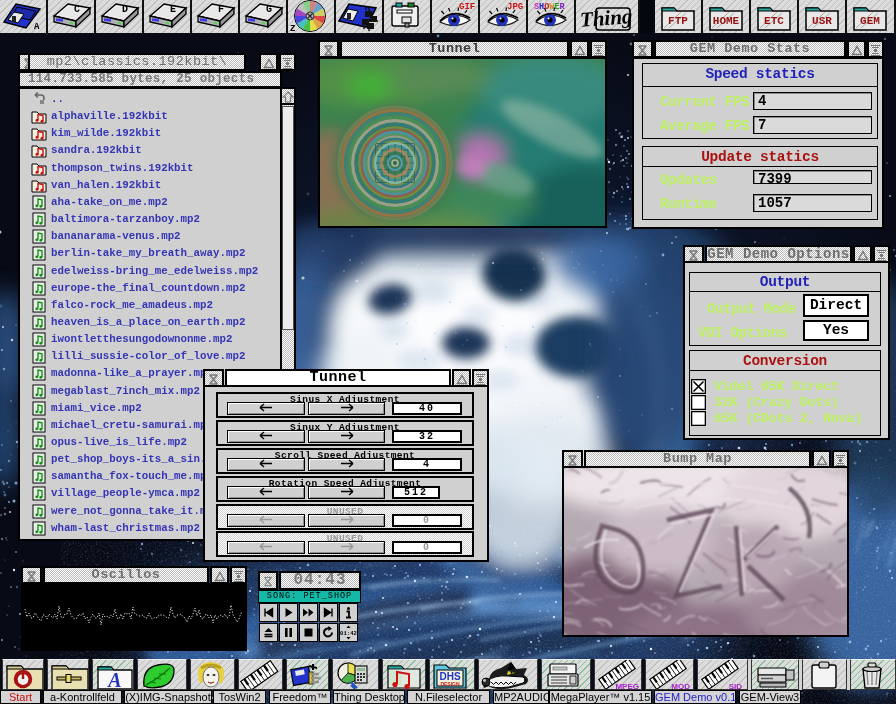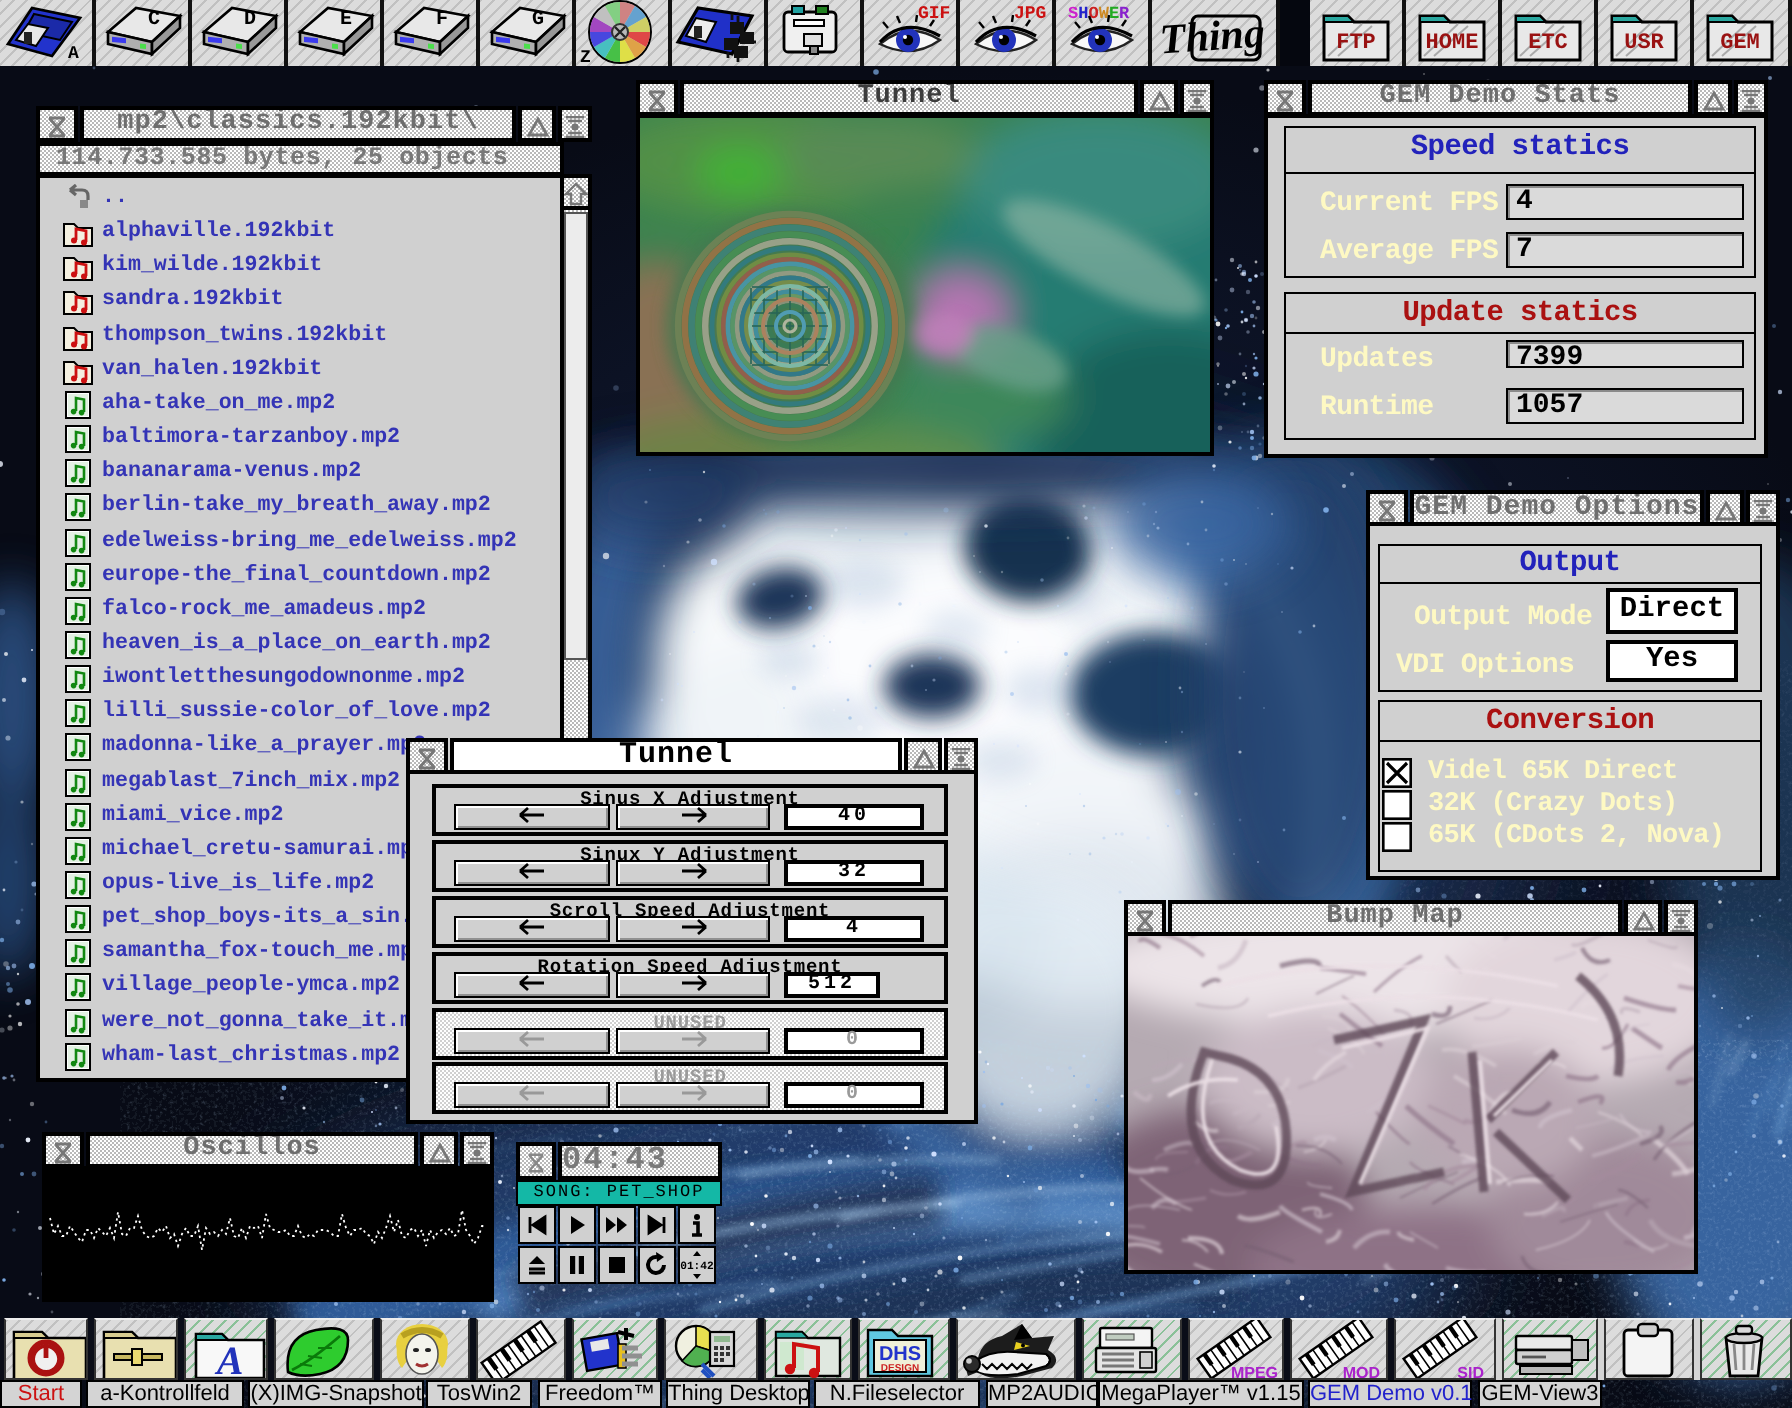--- a/index.html
+++ b/index.html
@@ -2,21 +2,21 @@
 <html><head><meta charset="utf-8"><style>
 *{margin:0;padding:0;box-sizing:border-box}
 html,body{width:896px;height:704px;overflow:hidden;background:#05070f;font-family:"Liberation Mono",monospace}
 .abs{position:absolute}
 .dith{background-image:conic-gradient(#fff 25%,#b9b9b9 0 50%,#fff 0 75%,#b9b9b9 0);background-size:2px 2px}
 .gX{display:block;margin:3px auto 0}
 .grp{position:absolute;border:1px solid #000}
 .grpt{position:absolute;left:0;right:0;top:2px;text-align:center;font-weight:bold}
 .hr{position:absolute;left:0;right:0;border-top:1px solid #000}
 .ibox{position:absolute;background:#dadada;border:1px solid #000;box-shadow:inset 1px 1px 0 #8a8a8a;font-weight:bold;color:#000;white-space:nowrap}
-.lbl{position:absolute;font-weight:bold;color:#fef9c3;white-space:nowrap}
+.lbl{position:absolute;font-weight:bold;color:#bef264;white-space:nowrap}
 .btn3{position:absolute;background:#d0d0d0;border:1px solid #000;box-shadow:inset 1px 1px 0 #fff,inset -1px -1px 0 #909090;text-align:center}
 .vbox{position:absolute;background:#fff;border:1px solid #000;text-align:center;font-weight:bold}
 .fl{position:absolute;color:#3434b6;font-size:10.8px;font-weight:bold;white-space:nowrap}
 .cell{position:absolute;top:0;height:33px;background:#dcdcdc;border-right:2px solid #111;overflow:hidden}
 .tcell{position:absolute;background:#d4d4d4;overflow:hidden}
 .tlab{position:absolute;height:14px;background:#d4d4d4;border:1px solid #000;font-family:"Liberation Sans",sans-serif;font-size:11px;color:#000;text-align:center;line-height:12px;white-space:nowrap}
 .hatch{background-image:repeating-linear-gradient(135deg,rgba(135,135,135,.32) 0 1px,rgba(0,0,0,0) 1px 4.5px)}
 .ghatch{background-image:repeating-linear-gradient(135deg,rgba(40,160,70,.45) 0 1px,rgba(0,0,0,0) 1px 4.5px)}
 </style></head><body>
 <svg class="abs" style="left:0;top:0" width="896" height="704" viewBox="0 0 896 704">
@@ -1738,21 +1738,21 @@
 <path d="M7 8 h12 l3 3 h-15 z" fill="#2aa8a0" stroke="#000" stroke-width="1"></path>
 <path d="M9 28 L26 12 M14 28 L31 13" stroke="#aaa" stroke-width="1"></path>
 <text x="23" y="24" font-size="11" font-weight="bold" fill="#991111" text-anchor="middle" font-family="Liberation Mono,monospace">GEM</text>
 </svg></div>
   </div>
 <div class="abs dith" style="left:18px;top:53px;width:21px;height:18px;border:2px solid #000">
     <svg class="gX" width="11" height="11" viewBox="0 0 11 11">
       <path d="M1.5 1 h8 M1.5 10 h8 M2 1.5 L9 9.5 M9 1.5 L2 9.5" stroke="#777" stroke-width="1.5" fill="none"></path>
     </svg>
   </div>
-<div class="abs dith" style="left:40px;top:53px;width:218px;height:18px;border:2px solid #000;;font-weight:bold;font-size:13.5px;text-align:center;line-height:14px;color:#6e6e6e;letter-spacing:0.5px;white-space:nowrap;overflow:hidden">mp2\classics.192kbit\</div>
+<div class="abs dith" style="left:28px;top:53px;width:218px;height:18px;border:2px solid #000;;font-weight:normal;font-size:13.5px;text-align:center;line-height:14px;color:#6e6e6e;letter-spacing:0.5px;white-space:nowrap;overflow:hidden">mp2\classics.192kbit\</div>
 <div class="abs dith" style="left:259px;top:53px;width:19px;height:18px;border:2px solid #000">
     <svg class="gX" width="12" height="11" viewBox="0 0 12 11">
       <path d="M6 1.5 L10.5 9.5 H1.5 Z" fill="none" stroke="#777" stroke-width="1.4"></path>
     </svg>
   </div>
 <div class="abs dith" style="left:279px;top:53px;width:17px;height:18px;border:2px solid #000">
     <svg class="gX" width="11" height="11" viewBox="0 0 11 11">
       <path d="M1 0.5 h9 M1 10.5 h9 M2 2.5 h7 M2 8.5 h7" stroke="#777" stroke-width="1.2"></path>
       <circle cx="5.5" cy="5.5" r="1.8" fill="#777"></circle>
     </svg>
@@ -2150,21 +2150,21 @@
   </div>
 <div class="abs" style="left:21px;top:583px;width:226px;height:68px;background:#000;border:2px solid #000;overflow:hidden">
 <svg width="222" height="64" viewBox="0 0 222 64">
       <polyline points="2,24 4,32 6,28 8,33 10,33 12,28 14,31 16,34 18,36 20,30 22,30 24,34 26,29 28,31 30,33 32,29 34,34 36,21 38,32 40,33 42,29 44,29 46,23 48,30 50,33 52,34 54,33 56,29 58,31 60,28 62,34 64,32 66,38 68,32 70,29 72,33 74,33 76,28 78,40 80,29 82,32 84,31 86,33 88,30 90,32 92,24 94,33 96,34 98,29 100,34 102,28 104,29 106,28 108,34 110,22 112,29 114,30 116,31 118,31 120,30 122,33 124,33 126,28 128,33 130,34 132,32 134,33 136,30 138,30 140,30 142,31 144,33 146,33 148,22 150,29 152,33 154,30 156,30 158,29 160,32 162,33 164,37 166,31 168,34 170,29 172,23 174,31 176,25 178,33 180,34 182,30 184,29 186,33 188,30 190,38 192,30 194,34 196,31 198,30 200,32 202,29 204,33 206,32 208,20 210,30 212,33 214,37 216,34 218,28 220,28" fill="none" stroke="#fff" stroke-width="0.9" stroke-dasharray="1.2 1.8"></polyline>
     </svg></div>
 <div class="abs dith" style="left:258px;top:571px;width:20px;height:19px;border:2px solid #000">
     <svg class="gX" width="10" height="11" viewBox="0 0 11 11">
       <path d="M1.5 1 h8 M1.5 10 h8 M2 1.5 L9 9.5 M9 1.5 L2 9.5" stroke="#888" stroke-width="1.4" fill="none"></path>
     </svg>
   </div>
-<div class="abs dith" style="left:279px;top:571px;width:82px;height:19px;border:2px solid #000;font-weight:bold;font-size:16px;color:#7a7a7a;text-align:left;line-height:15px;letter-spacing:1px">04:43</div>
+<div class="abs dith" style="left:279px;top:571px;width:82px;height:19px;border:2px solid #000;font-weight:bold;font-size:16px;color:#7a7a7a;text-align:center;line-height:15px;letter-spacing:1px">04:43</div>
 <div class="abs" style="left:258px;top:590px;width:103px;height:13px;background:#14b8a6;border:1px solid #000;font-weight:normal;font-size:8.5px;letter-spacing:1px;text-align:center;line-height:11px">SONG: PET_SHOP</div>
 <div class="abs" style="left:259px;top:603px;width:19px;height:19px;background:#d0d0d0;border:1px solid #000">
     <svg width="17" height="17" viewBox="0 0 17 17" style="display:block;margin:0 auto">
       <path d="M5 4.5 v8 M12.5 4.5 L6.5 8.5 L12.5 12.5 Z" fill="#000" stroke="#000" stroke-width="1.4"></path>
     </svg>
   </div>
 <div class="abs" style="left:279px;top:603px;width:19px;height:19px;background:#d0d0d0;border:1px solid #000">
     <svg width="17" height="17" viewBox="0 0 17 17" style="display:block;margin:0 auto">
       <path d="M5.5 4 L12.5 8.5 L5.5 13 Z" fill="#000"></path>
     </svg>

